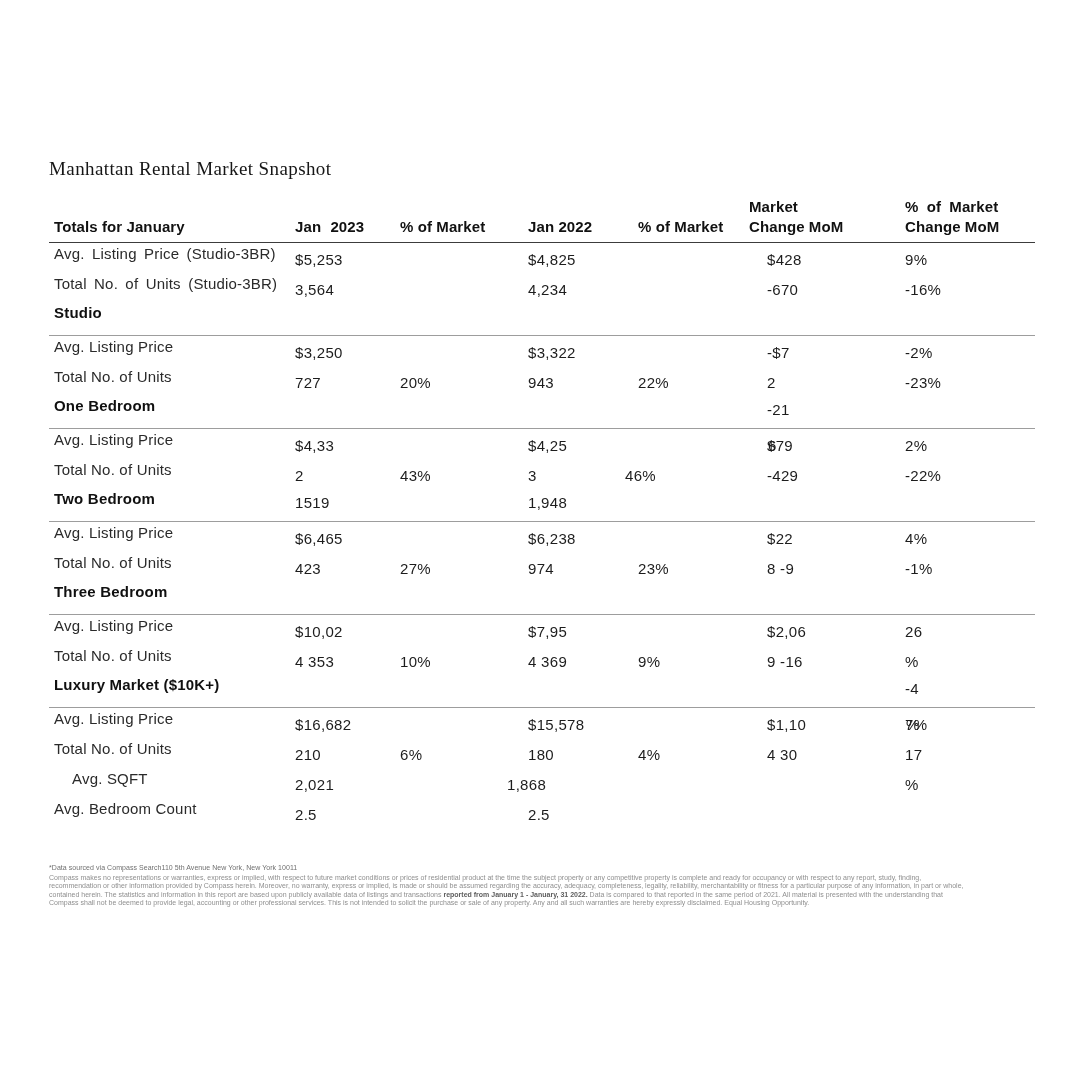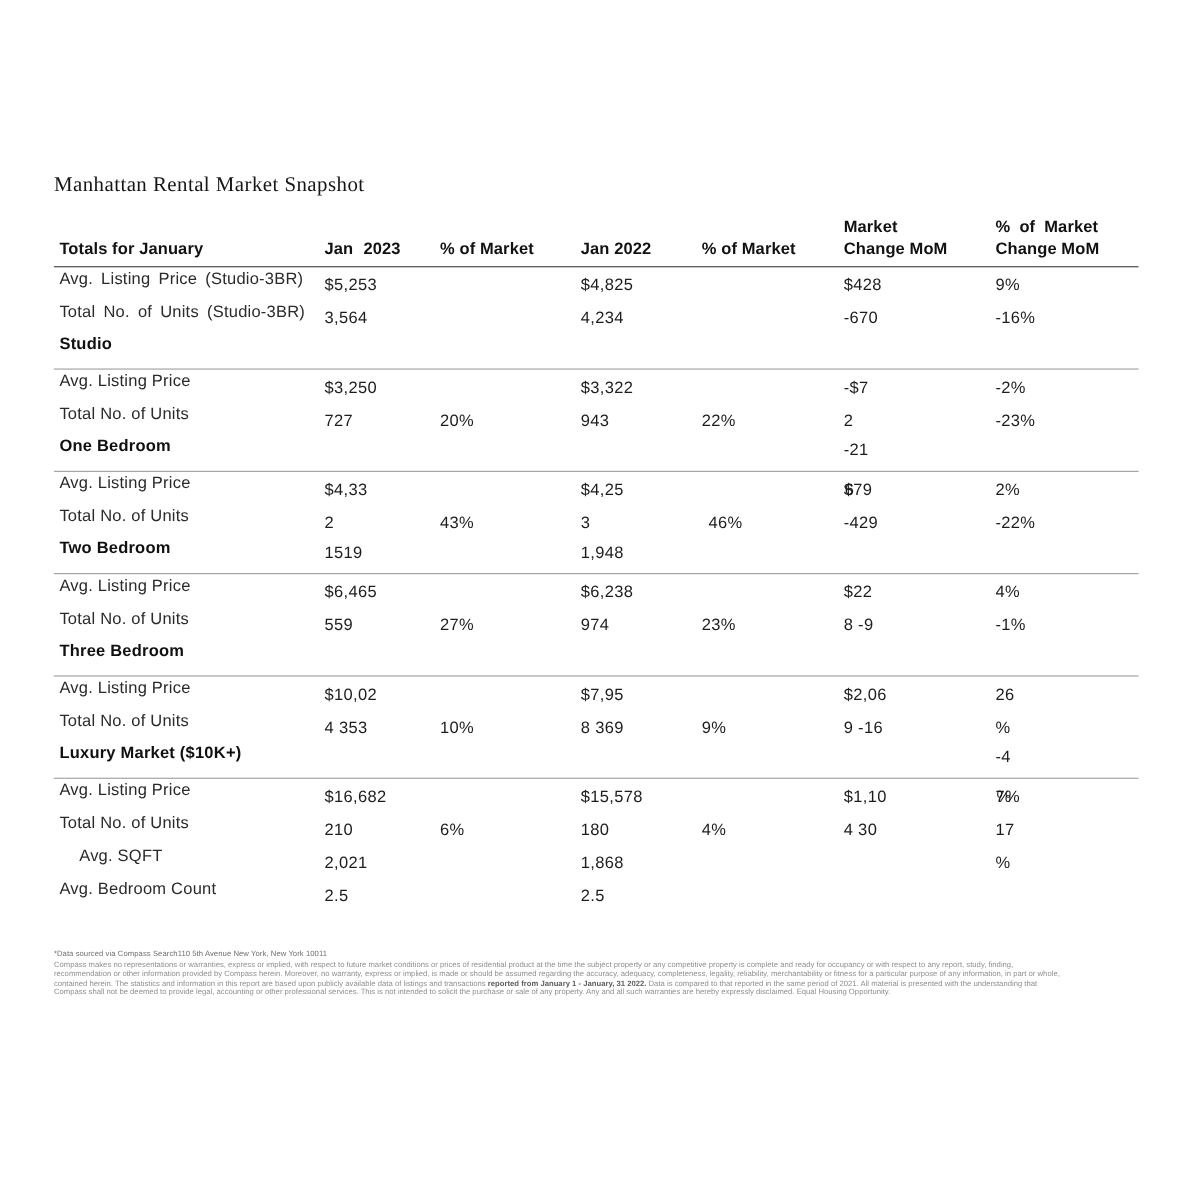--- a/index.html
+++ b/index.html
@@ -47,21 +47,21 @@
         </div>
         <div class="hc c2" style="left: 351px;">
           <div class="ln">% of Market</div>
         </div>
         <div class="hc c3" style="left: 479px;">
           <div class="ln">Jan 2022</div>
         </div>
         <div class="hc c4" style="left: 589px;">
           <div class="ln">% of Market</div>
         </div>
-        <div class="hc c5" style="left: 718px; margin-top: 11px;">
+        <div class="hc c5" style="left: 700px; margin-top: 11px;">
           <div class="ln">Market</div>
           <div class="ln">Change MoM</div>
         </div>
         <div class="hc c6" style="left: 856px;">
           <div class="ln">% of Market</div>
           <div class="ln">Change MoM</div>
         </div>
       </div>
     <div class="rows" id="tbody">
         <div class="row data">
@@ -106,60 +106,60 @@
           <div class="cell c1 val" style="left: 246px;">$4,33</div>
           <div class="cell c3 val" style="left: 479px;">$4,25</div>
           <div class="cell c5 val" style="left: 718px;"><span class="ghost">6</span>$79</div>
           <div class="cell c6 val" style="left: 856px;">2%</div>
         </div>
         <div class="row data">
           <div class="cell c0 lbl" style="left: 5px;">Total No. of Units</div>
           <div class="cell c1 val" style="left: 246px;">2</div>
           <div class="cell c2 val" style="left: 351px;">43%</div>
           <div class="cell c3 val" style="left: 479px;">3</div>
-          <div class="cell c4 val" style="left: 595px;">46%</div>
+          <div class="cell c4 val" style="left: 576px;">46%</div>
           <div class="cell c5 val" style="left: 718px;">-429</div>
           <div class="cell c6 val" style="left: 856px;">-22%</div>
         </div>
         <div class="row section rule">
           <div class="cell c0 sec" style="left: 5px;">Two Bedroom</div>
           <div class="cell c1 val" style="left: 246px;">1519</div>
           <div class="cell c3 val" style="left: 479px;">1,948</div>
         </div>
         <div class="row data">
           <div class="cell c0 lbl" style="left: 5px;">Avg. Listing Price</div>
           <div class="cell c1 val" style="left: 246px;">$6,465</div>
           <div class="cell c3 val" style="left: 479px;">$6,238</div>
           <div class="cell c5 val" style="left: 718px;">$22</div>
           <div class="cell c6 val" style="left: 856px;">4%</div>
         </div>
         <div class="row data">
           <div class="cell c0 lbl" style="left: 5px;">Total No. of Units</div>
-          <div class="cell c1 val" style="left: 246px;">559</div>
+          <div class="cell c1 val" style="left: 246px;">423</div>
           <div class="cell c2 val" style="left: 351px;">27%</div>
           <div class="cell c3 val" style="left: 479px;">974</div>
           <div class="cell c4 val" style="left: 589px;">23%</div>
           <div class="cell c5 val" style="left: 718px;">8 -9</div>
           <div class="cell c6 val" style="left: 856px;">-1%</div>
         </div>
         <div class="row section rule">
           <div class="cell c0 sec" style="left: 5px;">Three Bedroom</div>
         </div>
         <div class="row data">
           <div class="cell c0 lbl" style="left: 5px;">Avg. Listing Price</div>
           <div class="cell c1 val" style="left: 246px;">$10,02</div>
           <div class="cell c3 val" style="left: 479px;">$7,95</div>
           <div class="cell c5 val" style="left: 718px;">$2,06</div>
           <div class="cell c6 val" style="left: 856px;">26</div>
         </div>
         <div class="row data">
           <div class="cell c0 lbl" style="left: 5px;">Total No. of Units</div>
           <div class="cell c1 val" style="left: 246px;">4 353</div>
           <div class="cell c2 val" style="left: 351px;">10%</div>
-          <div class="cell c3 val" style="left: 479px;">8 369</div>
+          <div class="cell c3 val" style="left: 479px;">4 369</div>
           <div class="cell c4 val" style="left: 589px;">9%</div>
           <div class="cell c5 val" style="left: 718px;">9 -16</div>
           <div class="cell c6 val" style="left: 856px;">%</div>
         </div>
         <div class="row section rule">
           <div class="cell c0 sec" style="left: 5px;">Luxury Market ($10K+)</div>
           <div class="cell c6 val" style="left: 856px;">-4</div>
         </div>
         <div class="row data">
           <div class="cell c0 lbl" style="left: 5px;">Avg. Listing Price</div>
@@ -173,21 +173,21 @@
           <div class="cell c1 val" style="left: 246px;">210</div>
           <div class="cell c2 val" style="left: 351px;">6%</div>
           <div class="cell c3 val" style="left: 479px;">180</div>
           <div class="cell c4 val" style="left: 589px;">4%</div>
           <div class="cell c5 val" style="left: 718px;">4 30</div>
           <div class="cell c6 val" style="left: 856px;">17</div>
         </div>
         <div class="row data">
           <div class="cell c0 lbl" style="left: 23px;">Avg. SQFT</div>
           <div class="cell c1 val" style="left: 246px;">2,021</div>
-          <div class="cell c3 val" style="left: 479px;">1,868</div>
+          <div class="cell c3 val" style="left: 458px;">1,868</div>
           <div class="cell c6 val" style="left: 856px;">%</div>
         </div>
         <div class="row data">
           <div class="cell c0 lbl" style="left: 5px;">Avg. Bedroom Count</div>
           <div class="cell c1 val" style="left: 246px;">2.5</div>
           <div class="cell c3 val" style="left: 479px;">2.5</div>
         </div>
       </div>
   </div>
 

